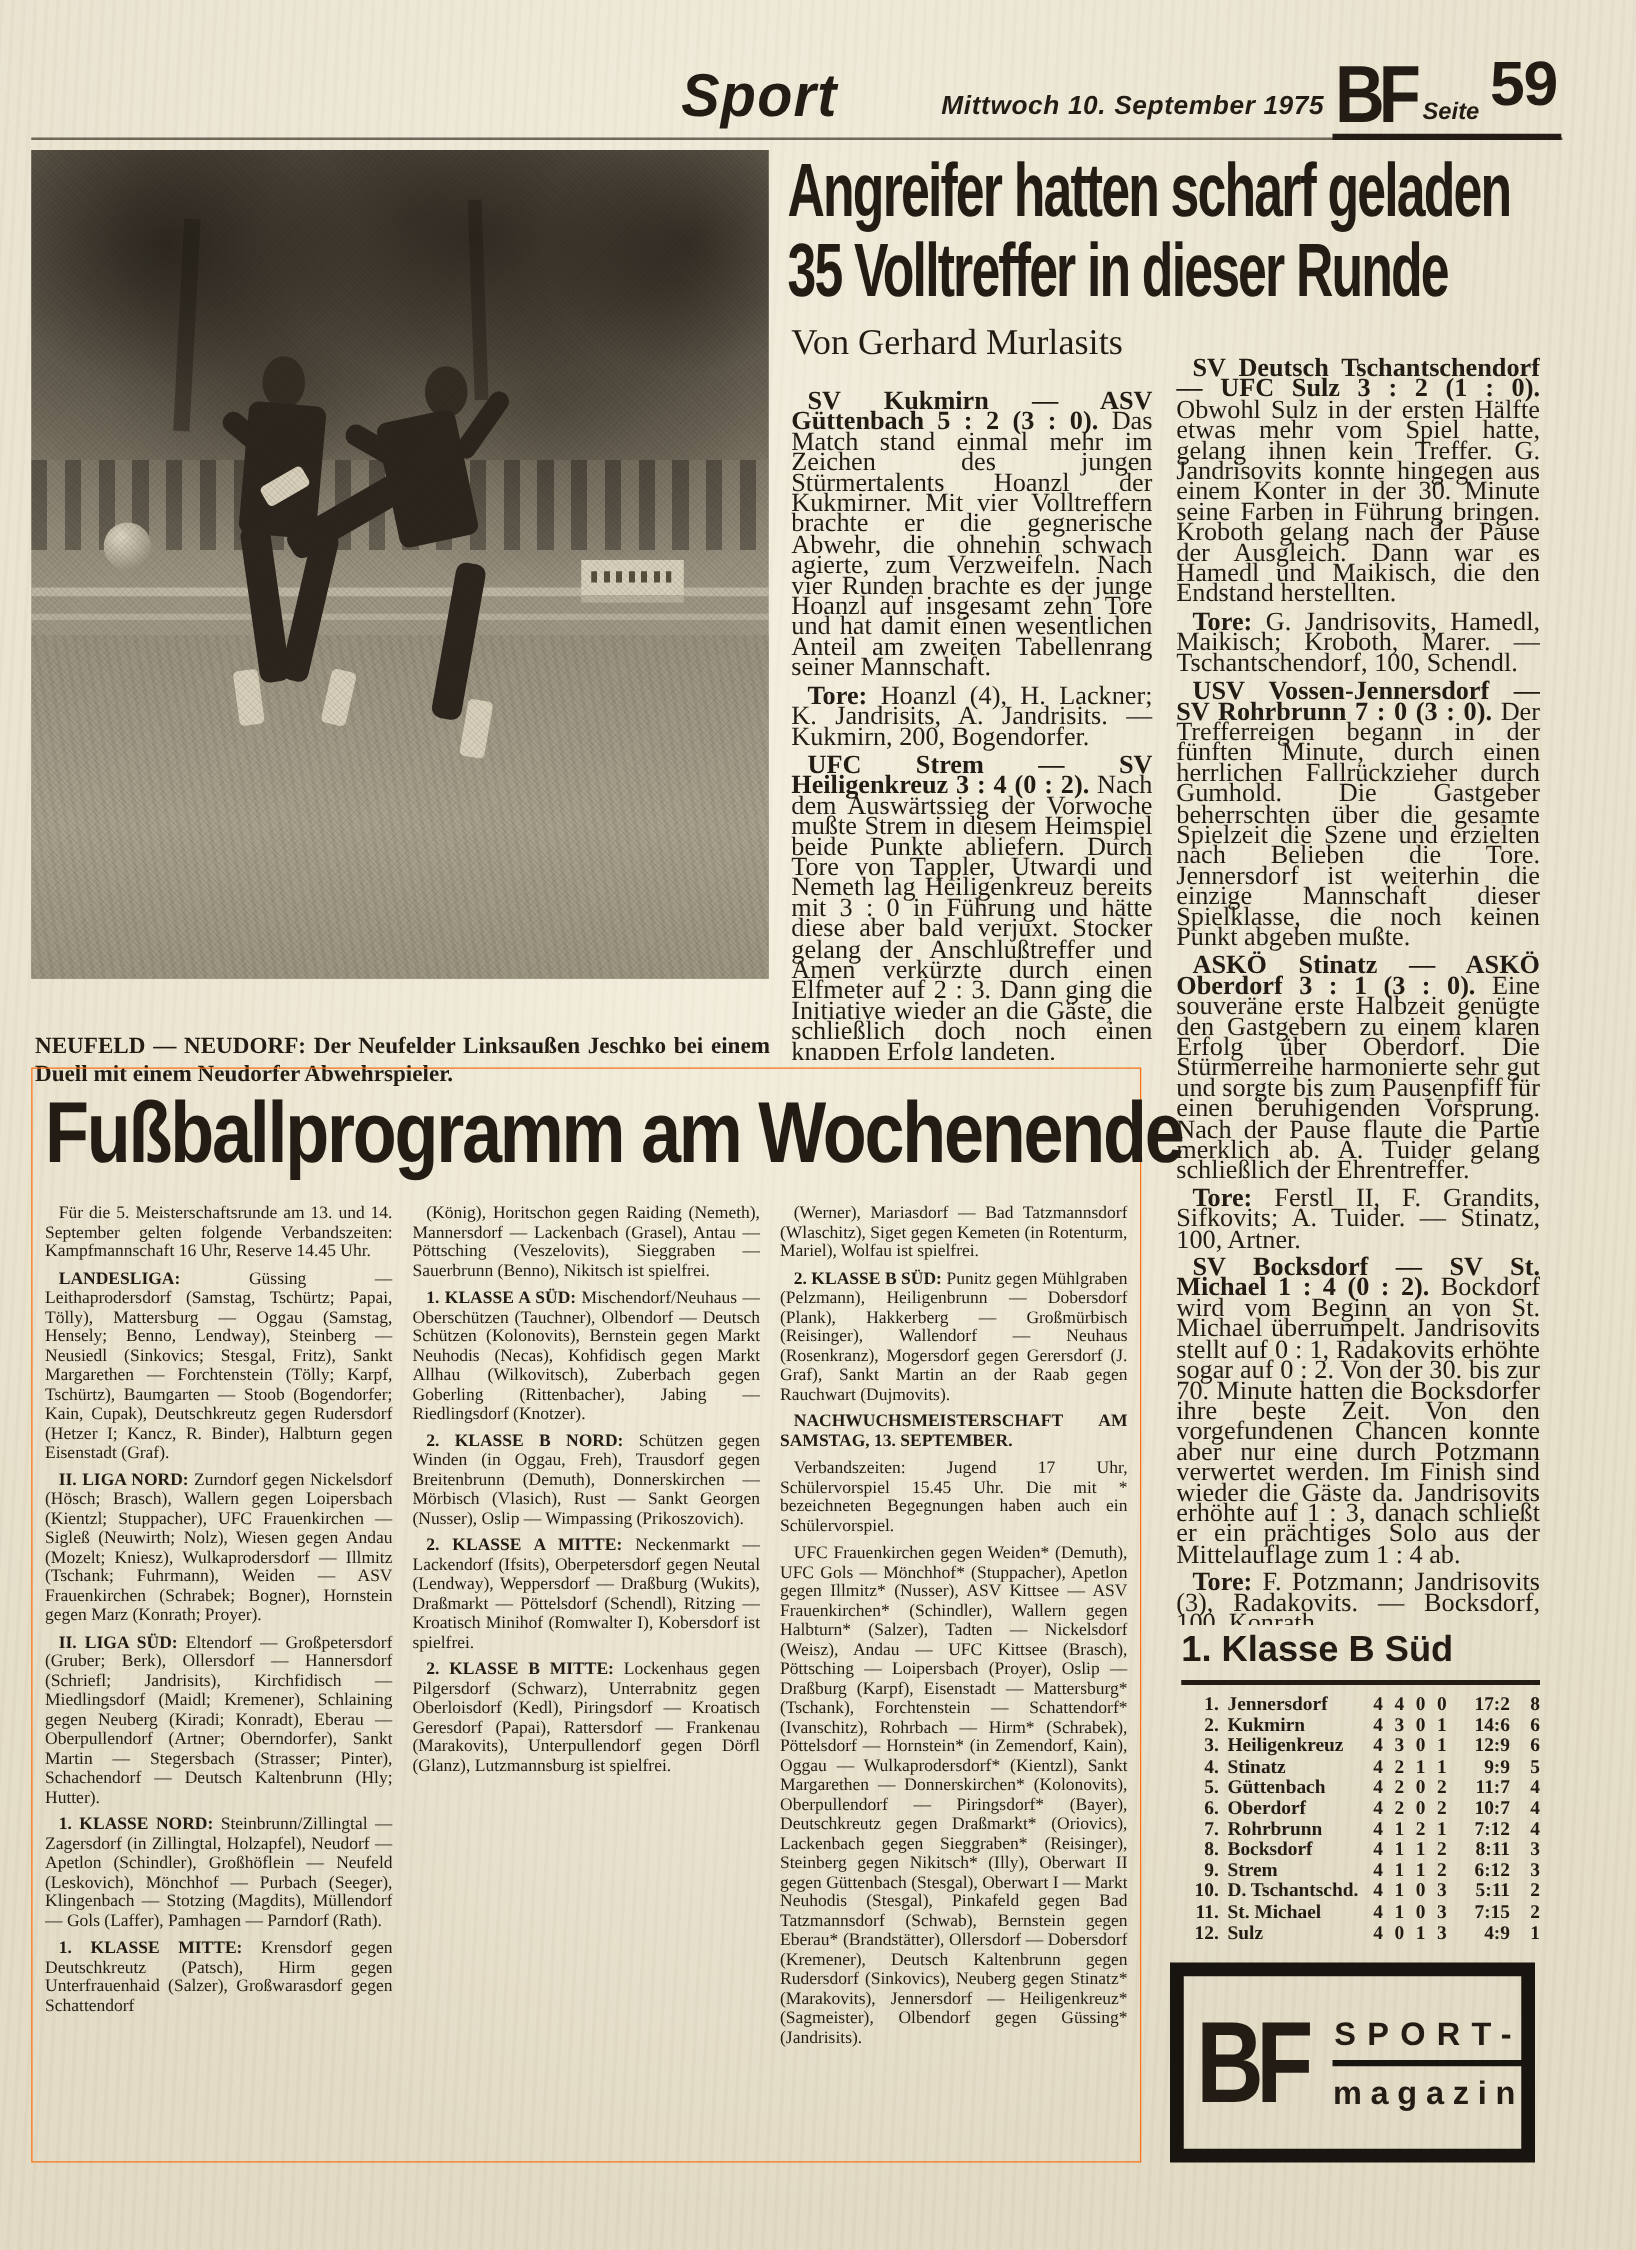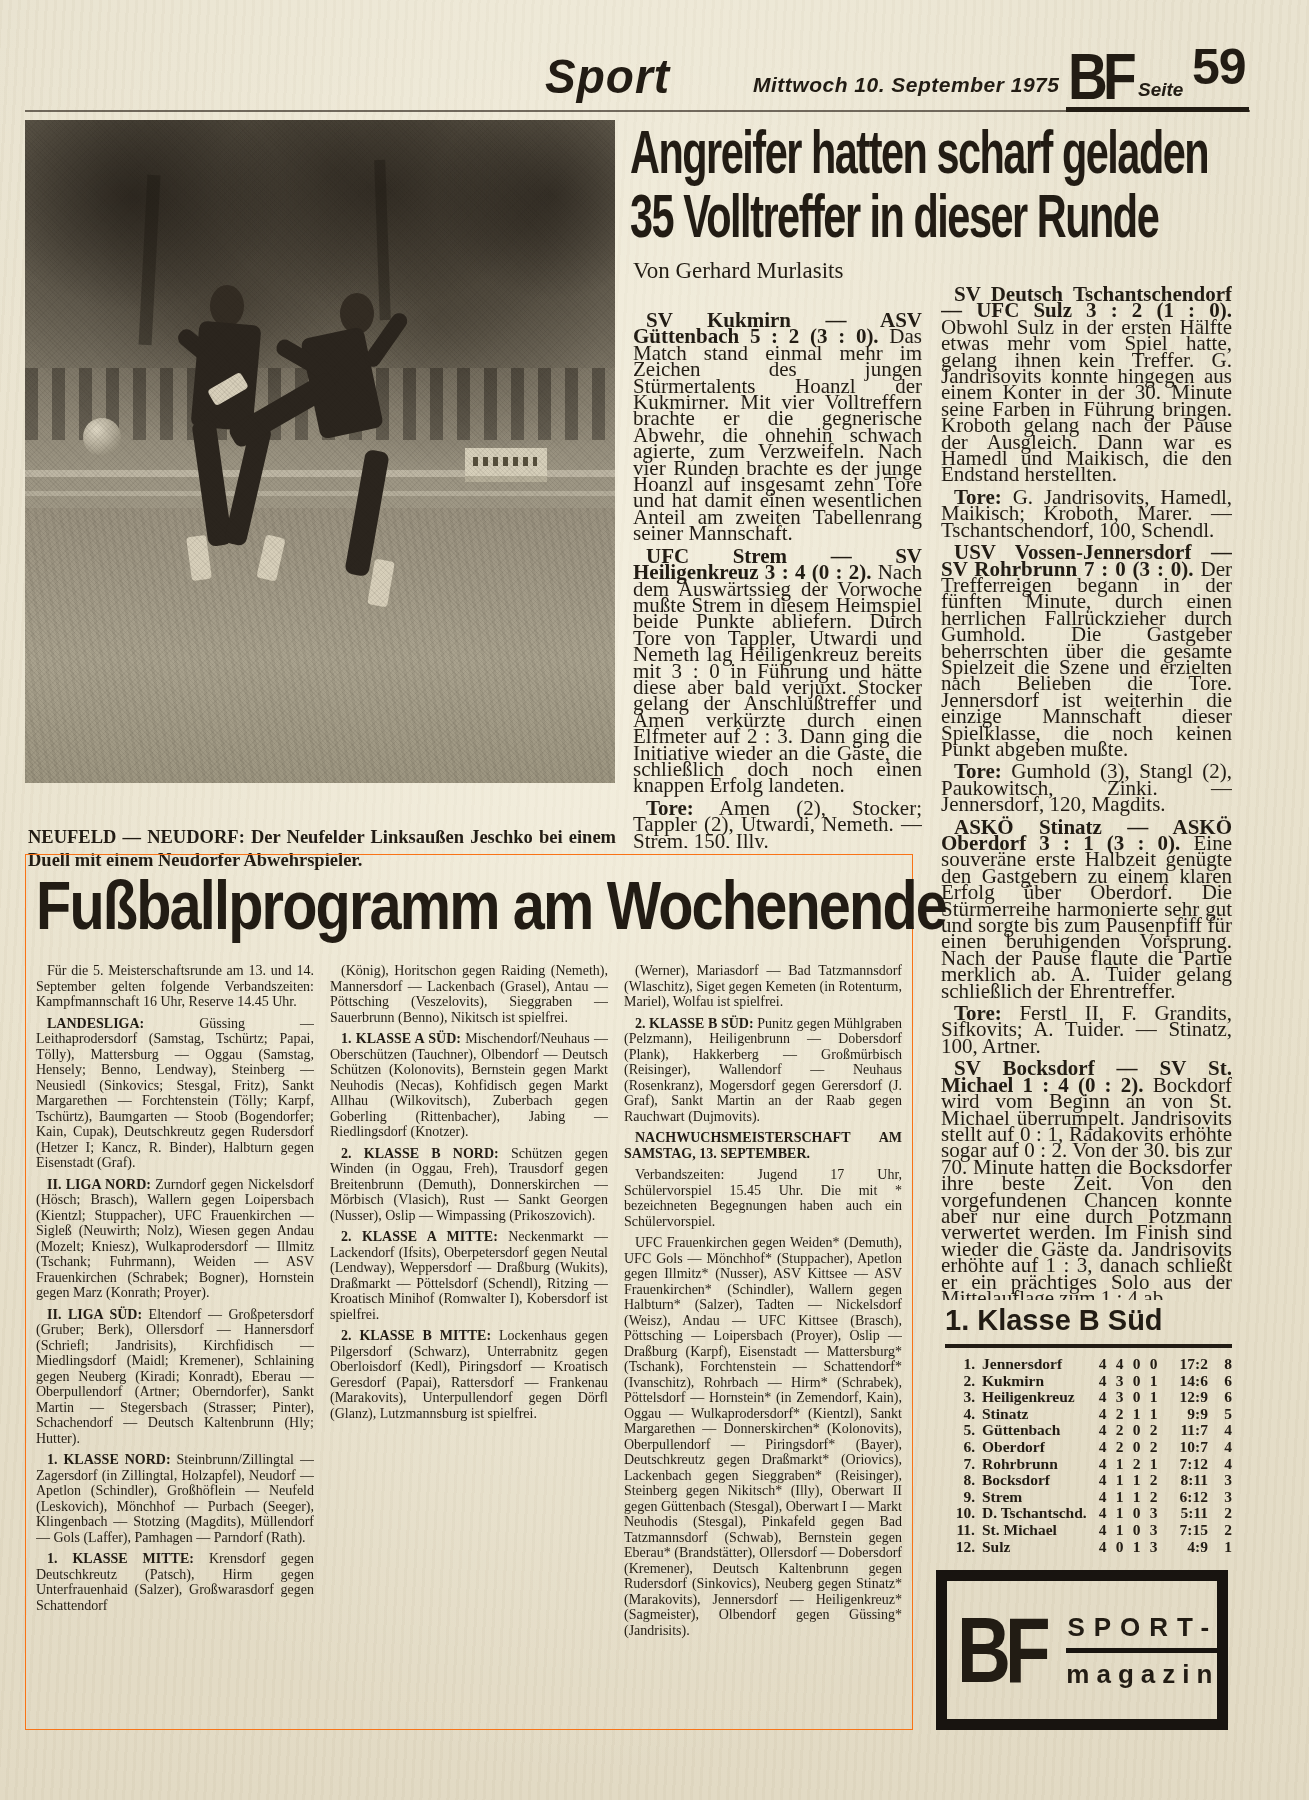--- a/index.html
+++ b/index.html
@@ -61,21 +61,21 @@
     background:radial-gradient(circle at 35% 30%, #ded7c4, #8f8876 85%);}
 
   
   .caption{left:28px;top:794px;width:588px;font-weight:bold;font-size:18.5px;line-height:23px;text-align:justify;margin-top:32px;}
 
   
   .hl{font:bold 56px/1 "Liberation Sans",sans-serif;letter-spacing:-2px;white-space:nowrap;
       transform:scale(.74,1.08);transform-origin:0 0;}
   .hl1{left:630px;top:122px;}
   .hl2{left:630px;top:186px;}
-  .byline{left:633px;top:258px;font-size:23px;}
+  .byline{left:633px;top:258px;font-size:29px;}
   .newscol{font-size:21px;line-height:16.4px;text-align:justify;overflow:hidden;}
   .col-left{left:633px;top:312px;width:289px;height:536px;}
   .col-right{left:941px;top:286px;width:291px;height:1014px;}
   .rp{margin:0 0 6px;text-indent:13px;}
   .plead{font-weight:bold;}
 
   
   .program-box{left:25px;top:854px;width:886px;height:874px;border:1px solid #f97316;background:rgba(0,0,0,0);}
   .program-title{position:absolute;left:10px;top:16px;font:bold 64px/1 "Liberation Sans",sans-serif;
       letter-spacing:-2px;white-space:nowrap;transform:scale(.9,1.08);transform-origin:0 0;}
@@ -149,29 +149,29 @@
 
 <p class="abs caption"><b>NEUFELD — NEUDORF:</b> <span>Der Neufelder Linksaußen Jeschko bei einem Duell mit einem Neudorfer Abwehrspieler.</span></p>
 
 <div class="abs hl hl1">Angreifer hatten scharf geladen</div>
 <div class="abs hl hl2">35 Volltreffer in dieser Runde</div>
 <div class="abs byline">Von Gerhard Murlasits</div>
 
 <div class="abs newscol col-left">
 
 <p class="rp"><b class="plead">SV Kukmirn — ASV Güttenbach 5 : 2 (3 : 0).</b> <span>Das Match stand einmal mehr im Zeichen des jungen Stürmertalents Hoanzl der Kukmirner. Mit vier Volltreffern brachte er die gegnerische Abwehr, die ohnehin schwach agierte, zum Verzweifeln. Nach vier Runden brachte es der junge Hoanzl auf insgesamt zehn Tore und hat damit einen wesentlichen Anteil am zweiten Tabellenrang seiner Mannschaft.</span></p>
+    <p class="rp"><b class="plead">Tore:</b> <span>Hoanzl (4), H. Lackner; K. Jandrisits, A. Jandrisits. — Kukmirn, 200, Bogendorfer.</span></p>
     <p class="rp"><b class="plead">UFC Strem — SV Heiligenkreuz 3 : 4 (0 : 2).</b> <span>Nach dem Auswärtssieg der Vorwoche mußte Strem in diesem Heimspiel beide Punkte abliefern. Durch Tore von Tappler, Utwardi und Nemeth lag Heiligenkreuz bereits mit 3 : 0 in Führung und hätte diese aber bald verjuxt. Stocker gelang der Anschlußtreffer und Amen verkürzte durch einen Elfmeter auf 2 : 3. Dann ging die Initiative wieder an die Gäste, die schließlich doch noch einen knappen Erfolg landeten.</span></p>
     <p class="rp"><b class="plead">Tore:</b> <span>Amen (2), Stocker; Tappler (2), Utwardi, Nemeth. — Strem, 150, Illy.</span></p>
   </div>
 <div class="abs newscol col-right">
 
 <p class="rp"><b class="plead">SV Deutsch Tschantschendorf — UFC Sulz 3 : 2 (1 : 0).</b> <span>Obwohl Sulz in der ersten Hälfte etwas mehr vom Spiel hatte, gelang ihnen kein Treffer. G. Jandrisovits konnte hingegen aus einem Konter in der 30. Minute seine Farben in Führung bringen. Kroboth gelang nach der Pause der Ausgleich. Dann war es Hamedl und Maikisch, die den Endstand herstellten.</span></p>
     <p class="rp"><b class="plead">Tore:</b> <span>G. Jandrisovits, Hamedl, Maikisch; Kroboth, Marer. — Tschantschendorf, 100, Schendl.</span></p>
     <p class="rp"><b class="plead">USV Vossen-Jennersdorf — SV Rohrbrunn 7 : 0 (3 : 0).</b> <span>Der Trefferreigen begann in der fünften Minute, durch einen herrlichen Fallrückzieher durch Gumhold. Die Gastgeber beherrschten über die gesamte Spielzeit die Szene und erzielten nach Belieben die Tore. Jennersdorf ist weiterhin die einzige Mannschaft dieser Spielklasse, die noch keinen Punkt abgeben mußte.</span></p>
-    <p class="rp"><b class="plead">Tore:</b> <span>Gumhold (3), Stangl (2), Paukowitsch, Zinki. — Jennersdorf, 120, Magdits.</span></p>
     <p class="rp"><b class="plead">ASKÖ Stinatz — ASKÖ Oberdorf 3 : 1 (3 : 0).</b> <span>Eine souveräne erste Halbzeit genügte den Gastgebern zu einem klaren Erfolg über Oberdorf. Die Stürmerreihe harmonierte sehr gut und sorgte bis zum Pausenpfiff für einen beruhigenden Vorsprung. Nach der Pause flaute die Partie merklich ab. A. Tuider gelang schließlich der Ehrentreffer.</span></p>
     <p class="rp"><b class="plead">Tore:</b> <span>Ferstl II, F. Grandits, Sifkovits; A. Tuider. — Stinatz, 100, Artner.</span></p>
     <p class="rp"><b class="plead">SV Bocksdorf — SV St. Michael 1 : 4 (0 : 2).</b> <span>Bockdorf wird vom Beginn an von St. Michael überrumpelt. Jandrisovits stellt auf 0 : 1, Radakovits erhöhte sogar auf 0 : 2. Von der 30. bis zur 70. Minute hatten die Bocksdorfer ihre beste Zeit. Von den vorgefundenen Chancen konnte aber nur eine durch Potzmann verwertet werden. Im Finish sind wieder die Gäste da. Jandrisovits erhöhte auf 1 : 3, danach schließt er ein prächtiges Solo aus der Mittelauflage zum 1 : 4 ab.</span></p>
     <p class="rp"><b class="plead">Tore:</b> <span>F. Potzmann; Jandrisovits (3), Radakovits. — Bocksdorf, 100, Konrath.</span></p>
   </div>
 
 <div class="abs program-box">
   <div class="program-title">Fußballprogramm am Wochenende</div>
   <div class="program-cols">
     <div class="pcol">

